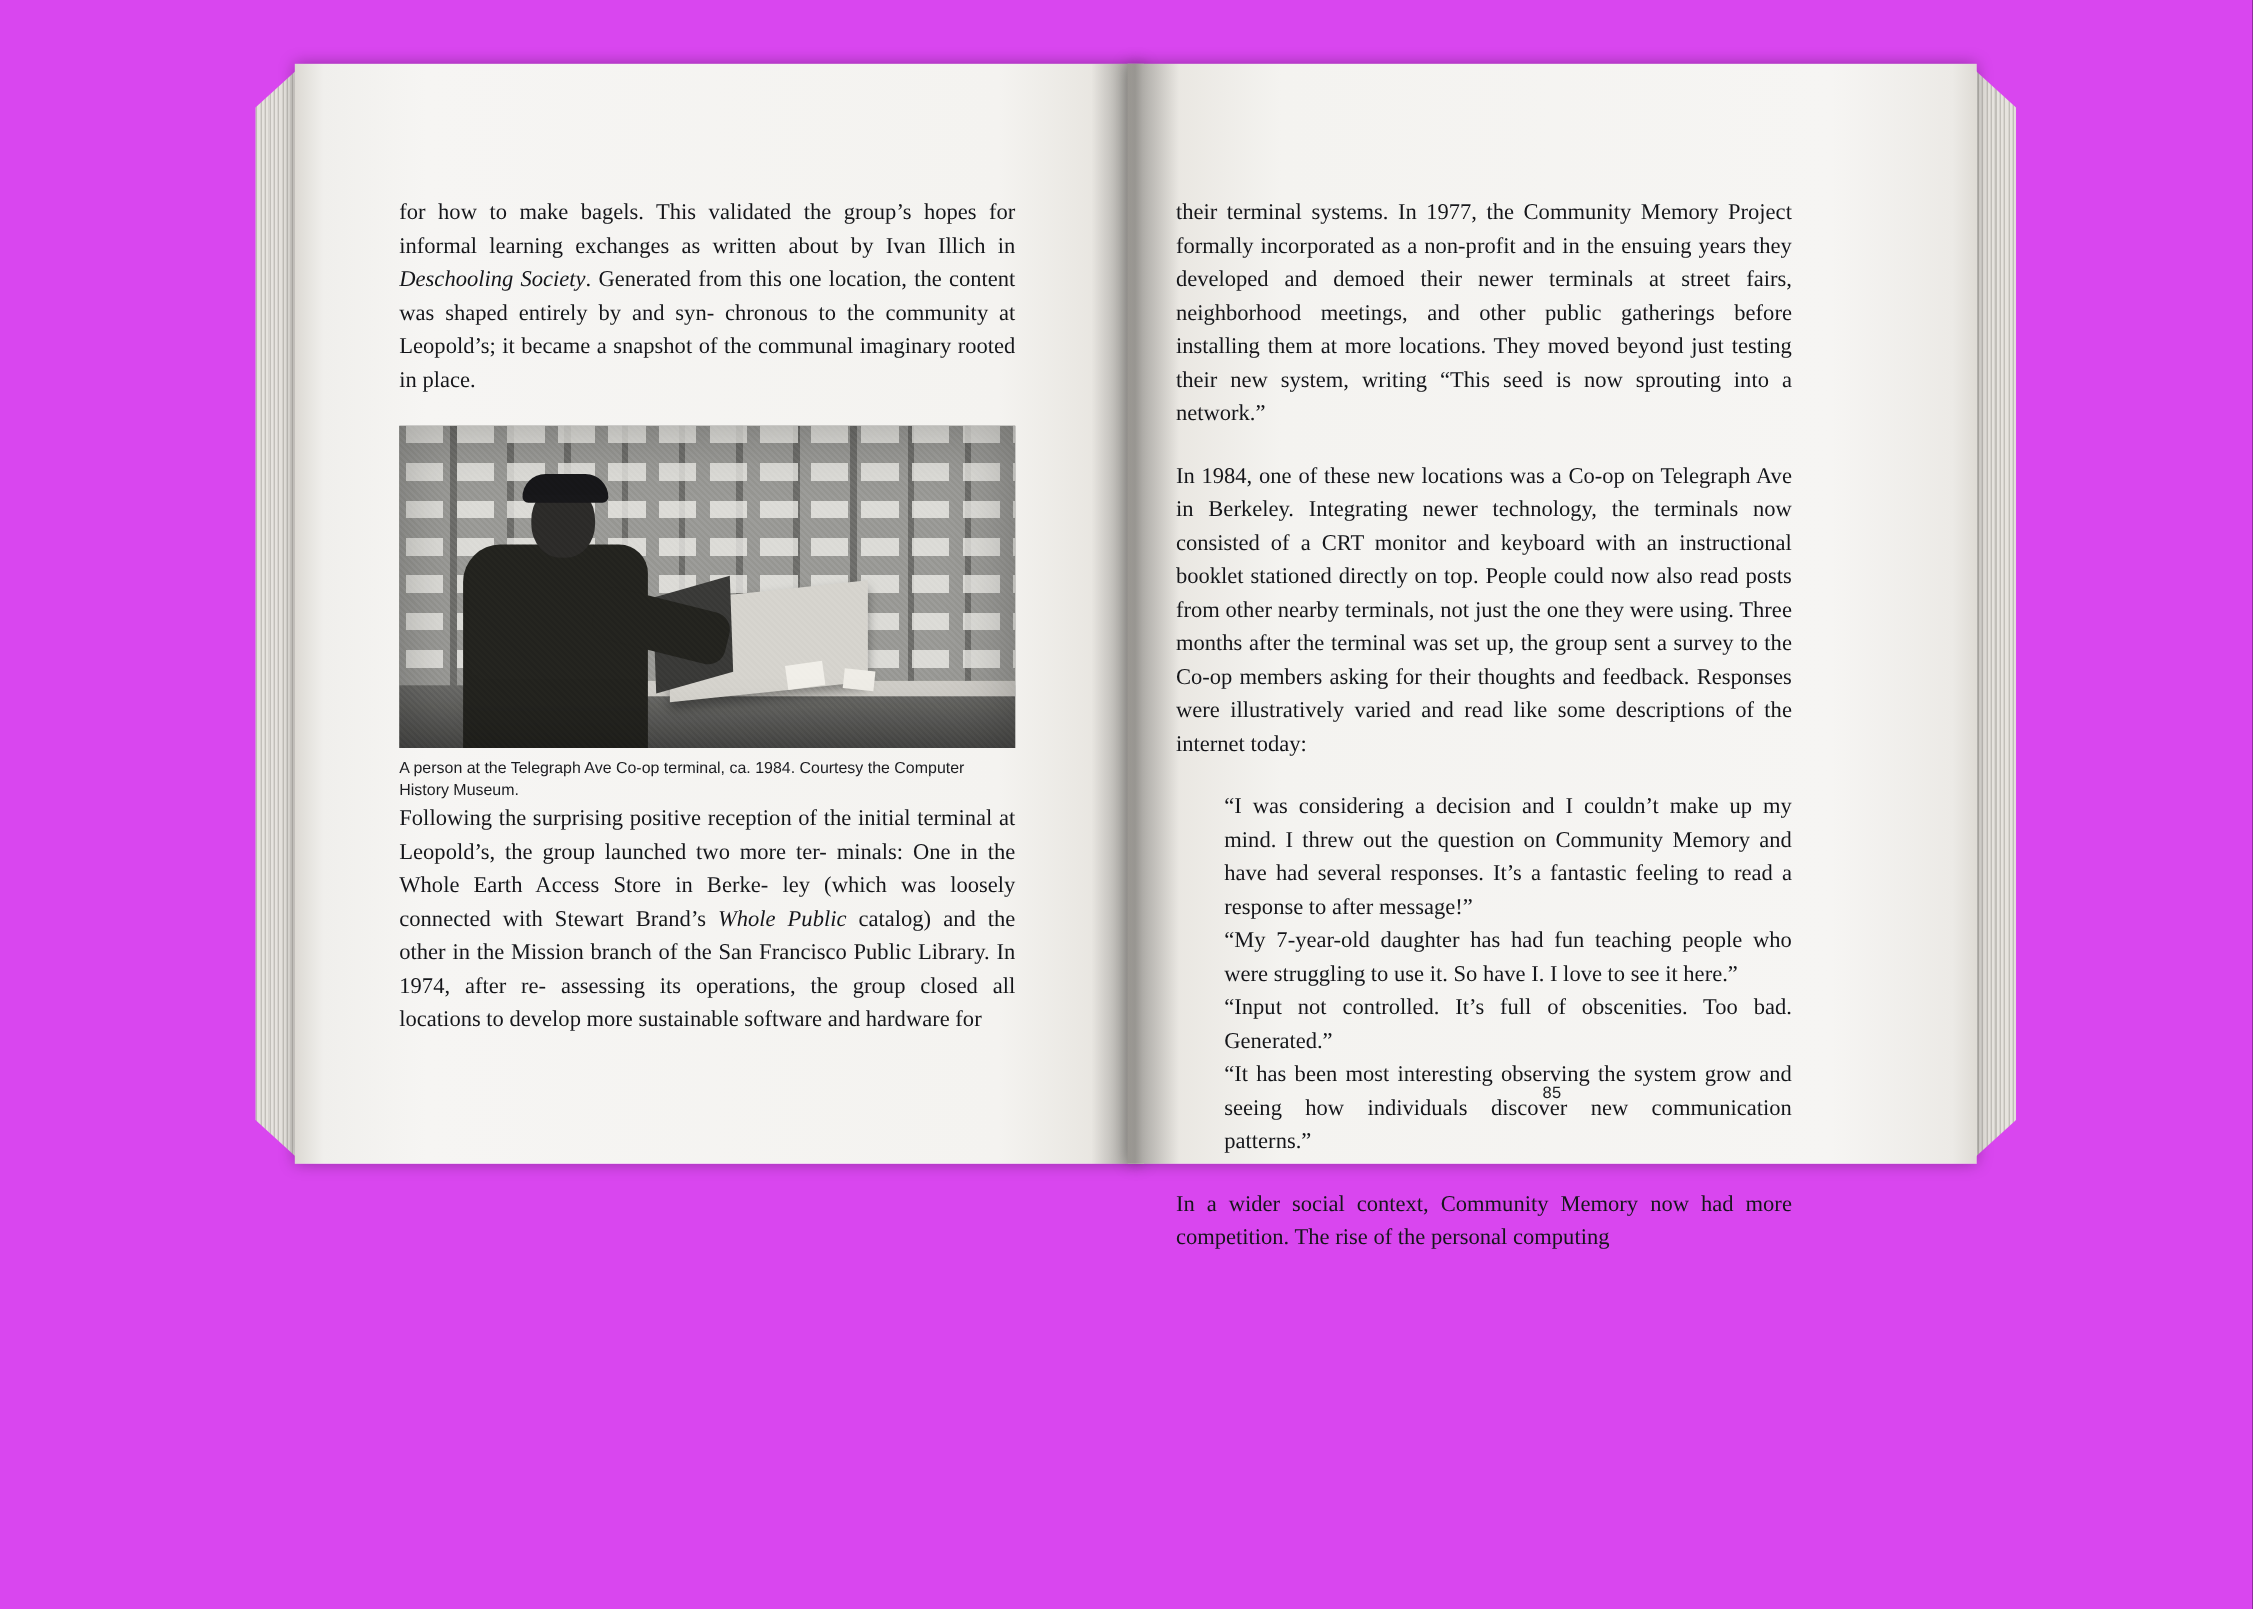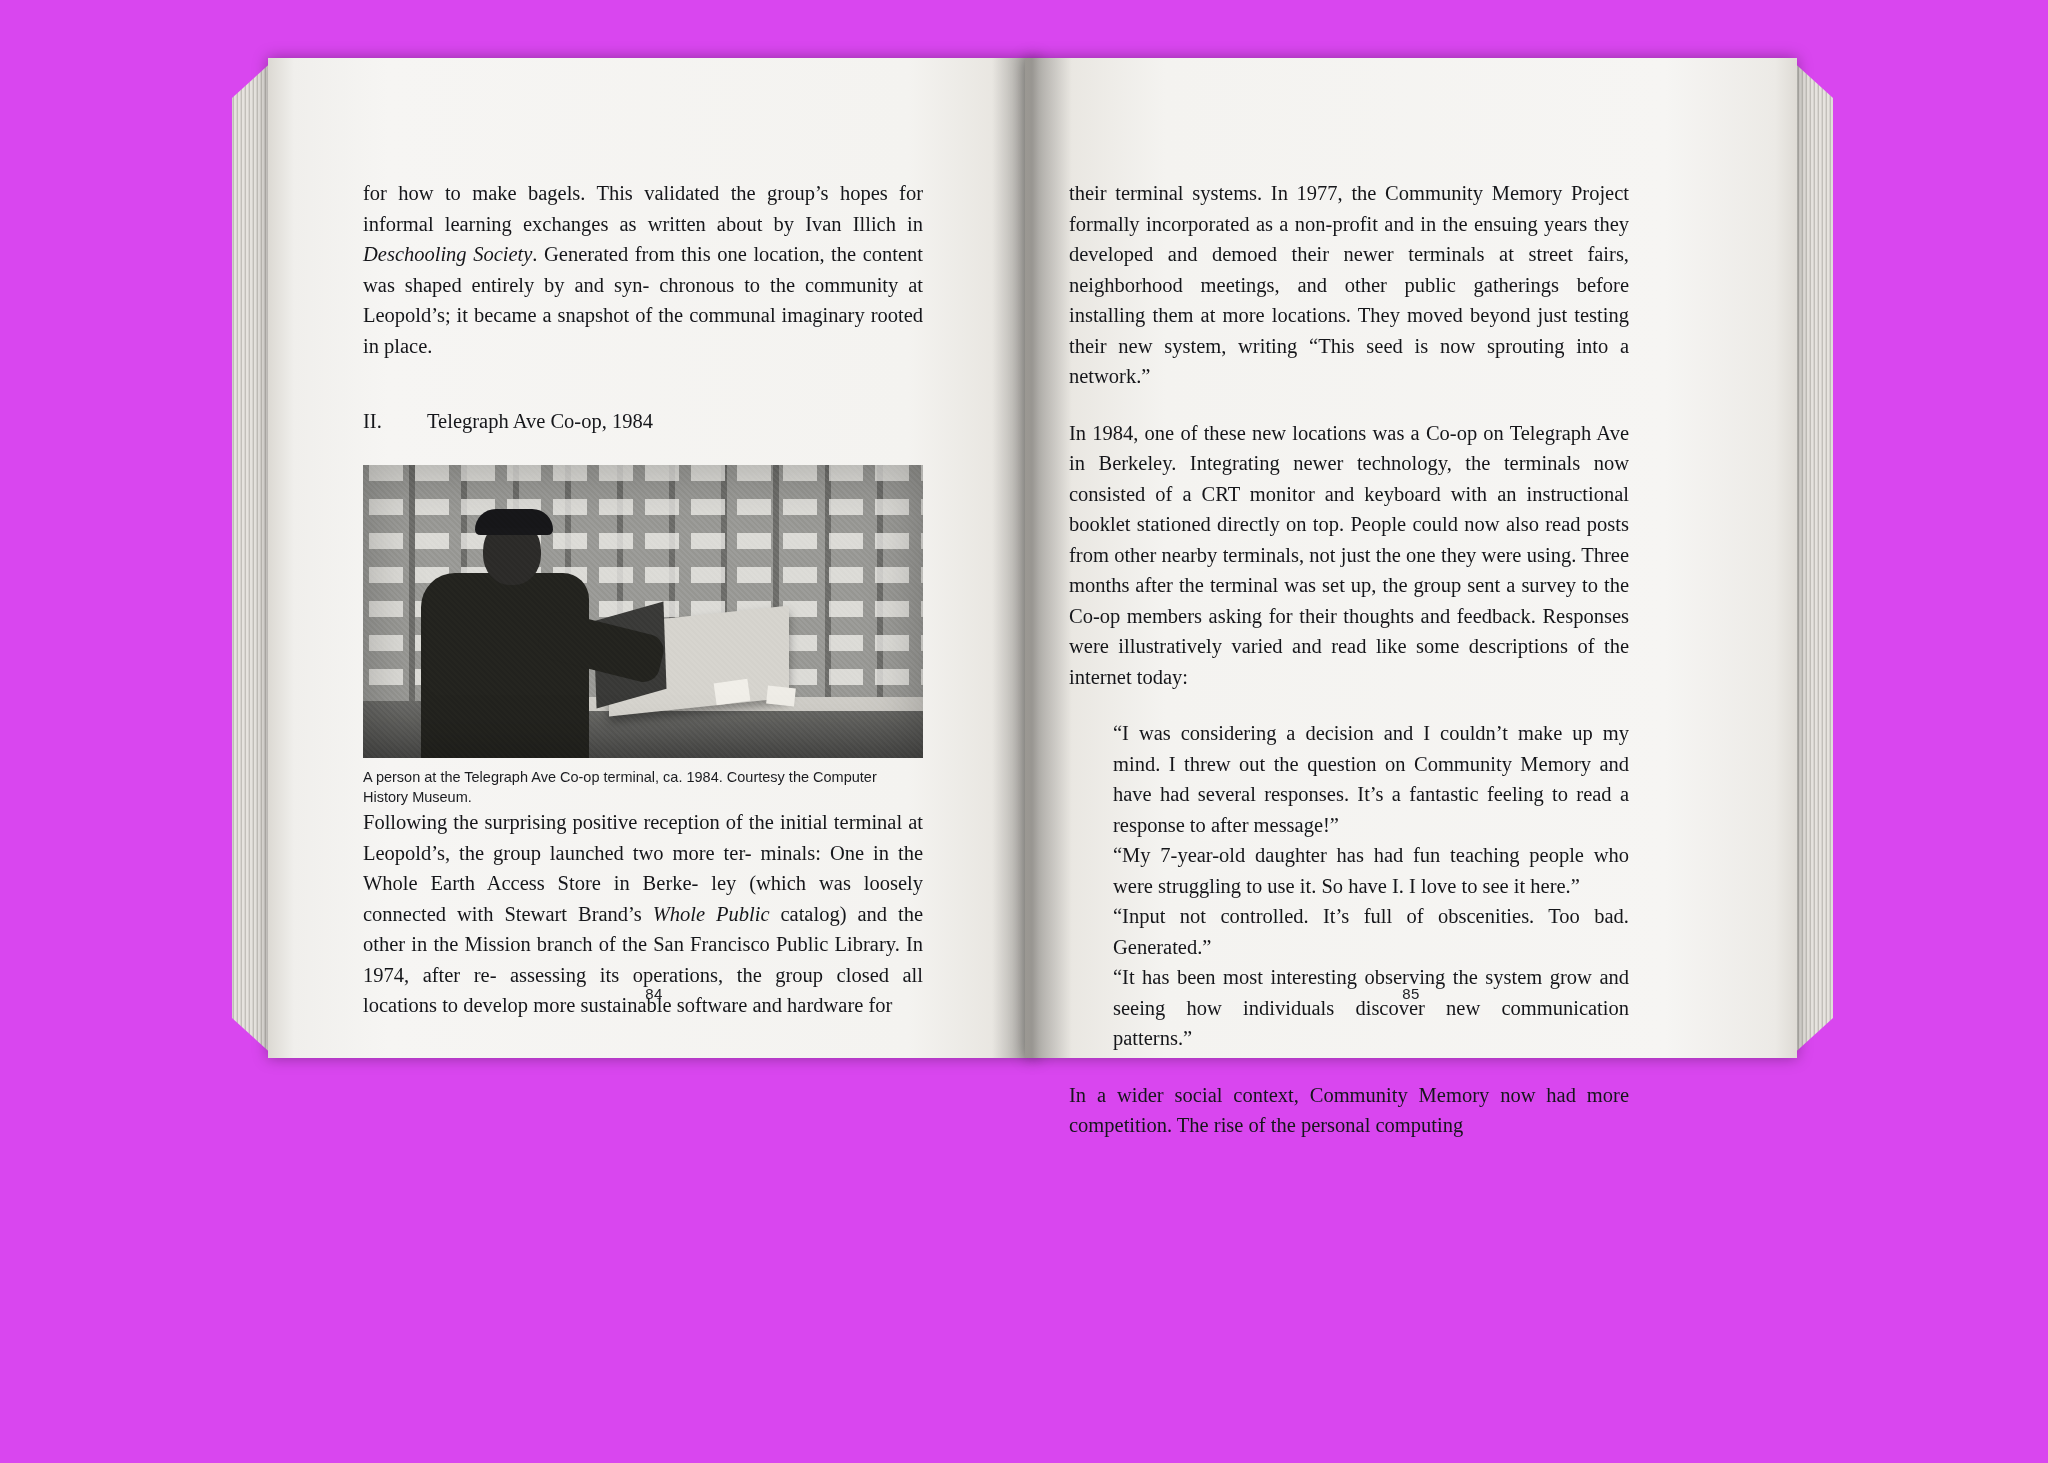--- a/index.html
+++ b/index.html
@@ -257,24 +257,20 @@
 
         <p class="body">
           for how to make bagels. This validated the group’s hopes
           for informal learning exchanges as written about by
           Ivan Illich in <em>Deschooling Society</em>. Generated from this
           one location, the content was shaped entirely by and syn-
           chronous to the community at Leopold’s; it became a
           snapshot of the communal imaginary rooted in place.
         </p>
 
-        <div class="section-head">
-          <span class="num">II.</span>
-          <span>Telegraph Ave Co-op, 1984</span>
-        </div>
 
         <figure class="fig">
           <div class="photo">
             <div class="wall"></div>
             <div class="notes"></div>
             <div class="floorline"></div>
             <div class="counter"></div>
             <div class="terminal"></div>
             <div class="terminal-lid"></div>
             <div class="person-body"></div>
@@ -294,21 +290,20 @@
           terminal at Leopold’s, the group launched two more ter-
           minals: One in the Whole Earth Access Store in Berke-
           ley (which was loosely connected with Stewart Brand’s
           <em>Whole Public</em> catalog) and the other in the Mission branch
           of the San Francisco Public Library. In 1974, after re-
           assessing its operations, the group closed all locations
           to develop more sustainable software and hardware for
         </p>
 
       </div>
-      <div class="folio">84</div>
     </div>
 
     <div class="page right">
       <div class="content">
 
         <p class="body">their terminal systems. In 1977, the Community Memory Project formally incorporated as a non-profit and in the ensuing years they developed and demoed their newer terminals at street fairs, neighborhood meetings, and other public gatherings before installing them at more locations. They moved beyond just testing their new system, writing “This seed is now sprouting into a network.”</p>
 
         <p class="body">In 1984, one of these new locations was a Co-op on Telegraph Ave in Berkeley. Integrating newer technology, the terminals now consisted of a CRT monitor and keyboard with an instructional booklet stationed directly on top. People could now also read posts from other nearby terminals, not just the one they were using. Three months after the terminal was set up, the group sent a survey to the Co-op members asking for their thoughts and feedback. Responses were illustratively varied and read like some descriptions of the internet today:</p>
 
         <div class="blockquote">

